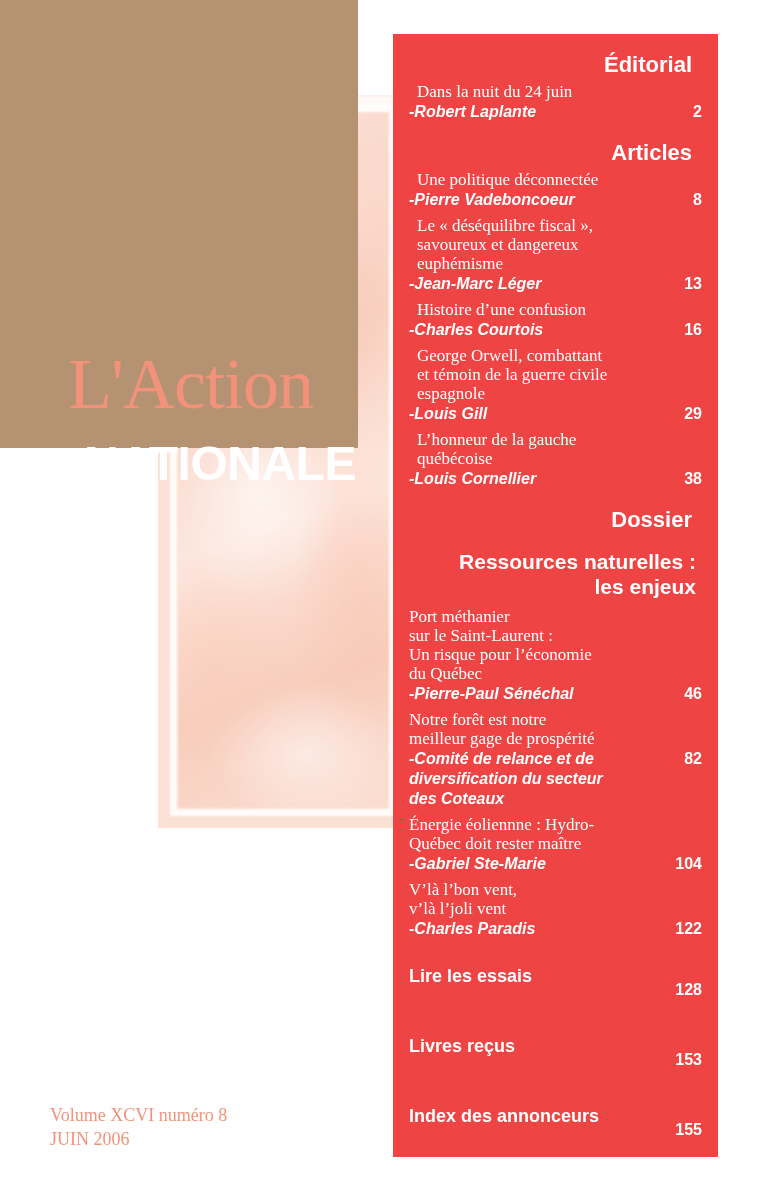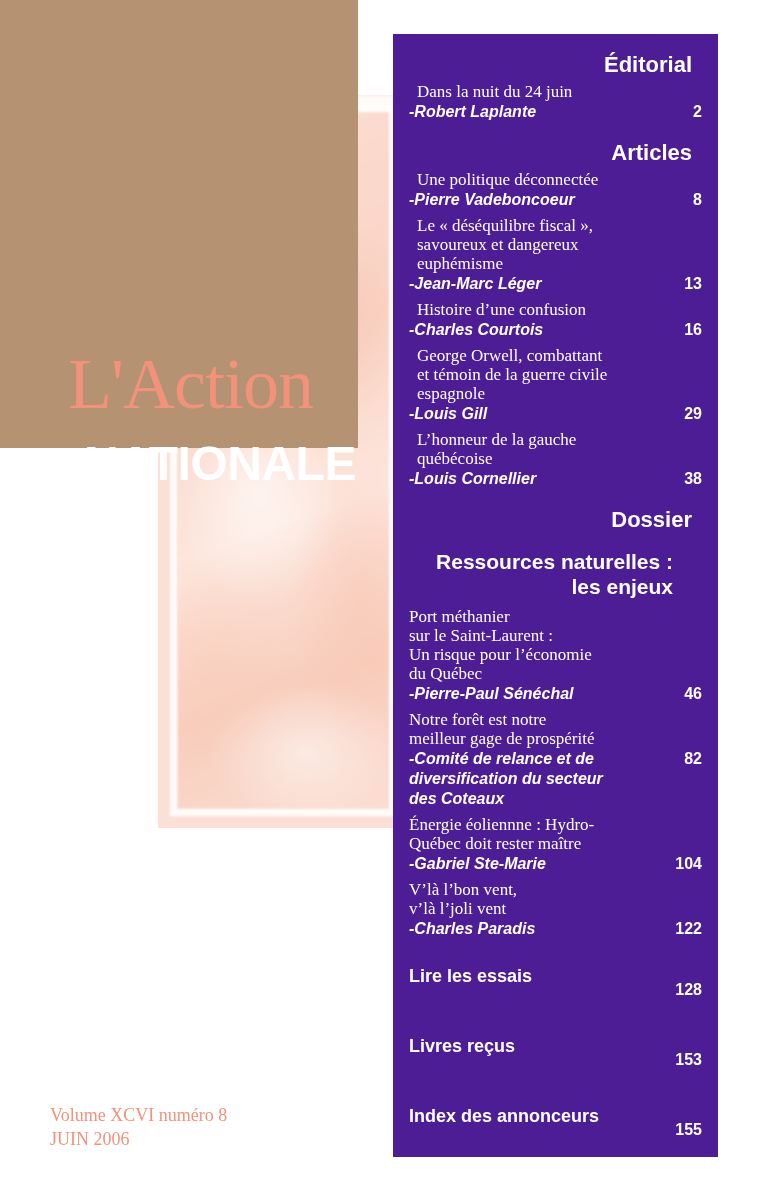--- a/index.html
+++ b/index.html
@@ -108,21 +108,21 @@
     line-height: 24px;
     color: #f2927b;
     white-space: nowrap;
   }
 
   
   #toc-panel {
     position: absolute;
     left: 393px; top: 34px;
     width: 325px; height: 1123px;
-    background: #4c1d95;
+    background: #ef4444;
     overflow: hidden;
   }
   .toc-inner {
     position: absolute;
     left: 0; top: 0;
     width: 325px;
   }
 
   .section-head {
     color: #ffffff;
@@ -135,21 +135,21 @@
     margin-top: 18px;
     margin-bottom: 4px;
   }
   .dossier-title {
     color: #ffffff;
     font-family: "Liberation Sans", sans-serif;
     font-weight: 700;
     font-size: 21px;
     line-height: 25px;
     text-align: right;
-    padding-right: 45px;
+    padding-right: 22px;
     margin-top: 16px;
     margin-bottom: 8px;
   }
 
   .entry {
     position: relative;
     padding-left: 16px;
     padding-right: 8px;
     margin-bottom: 6px;
   }

